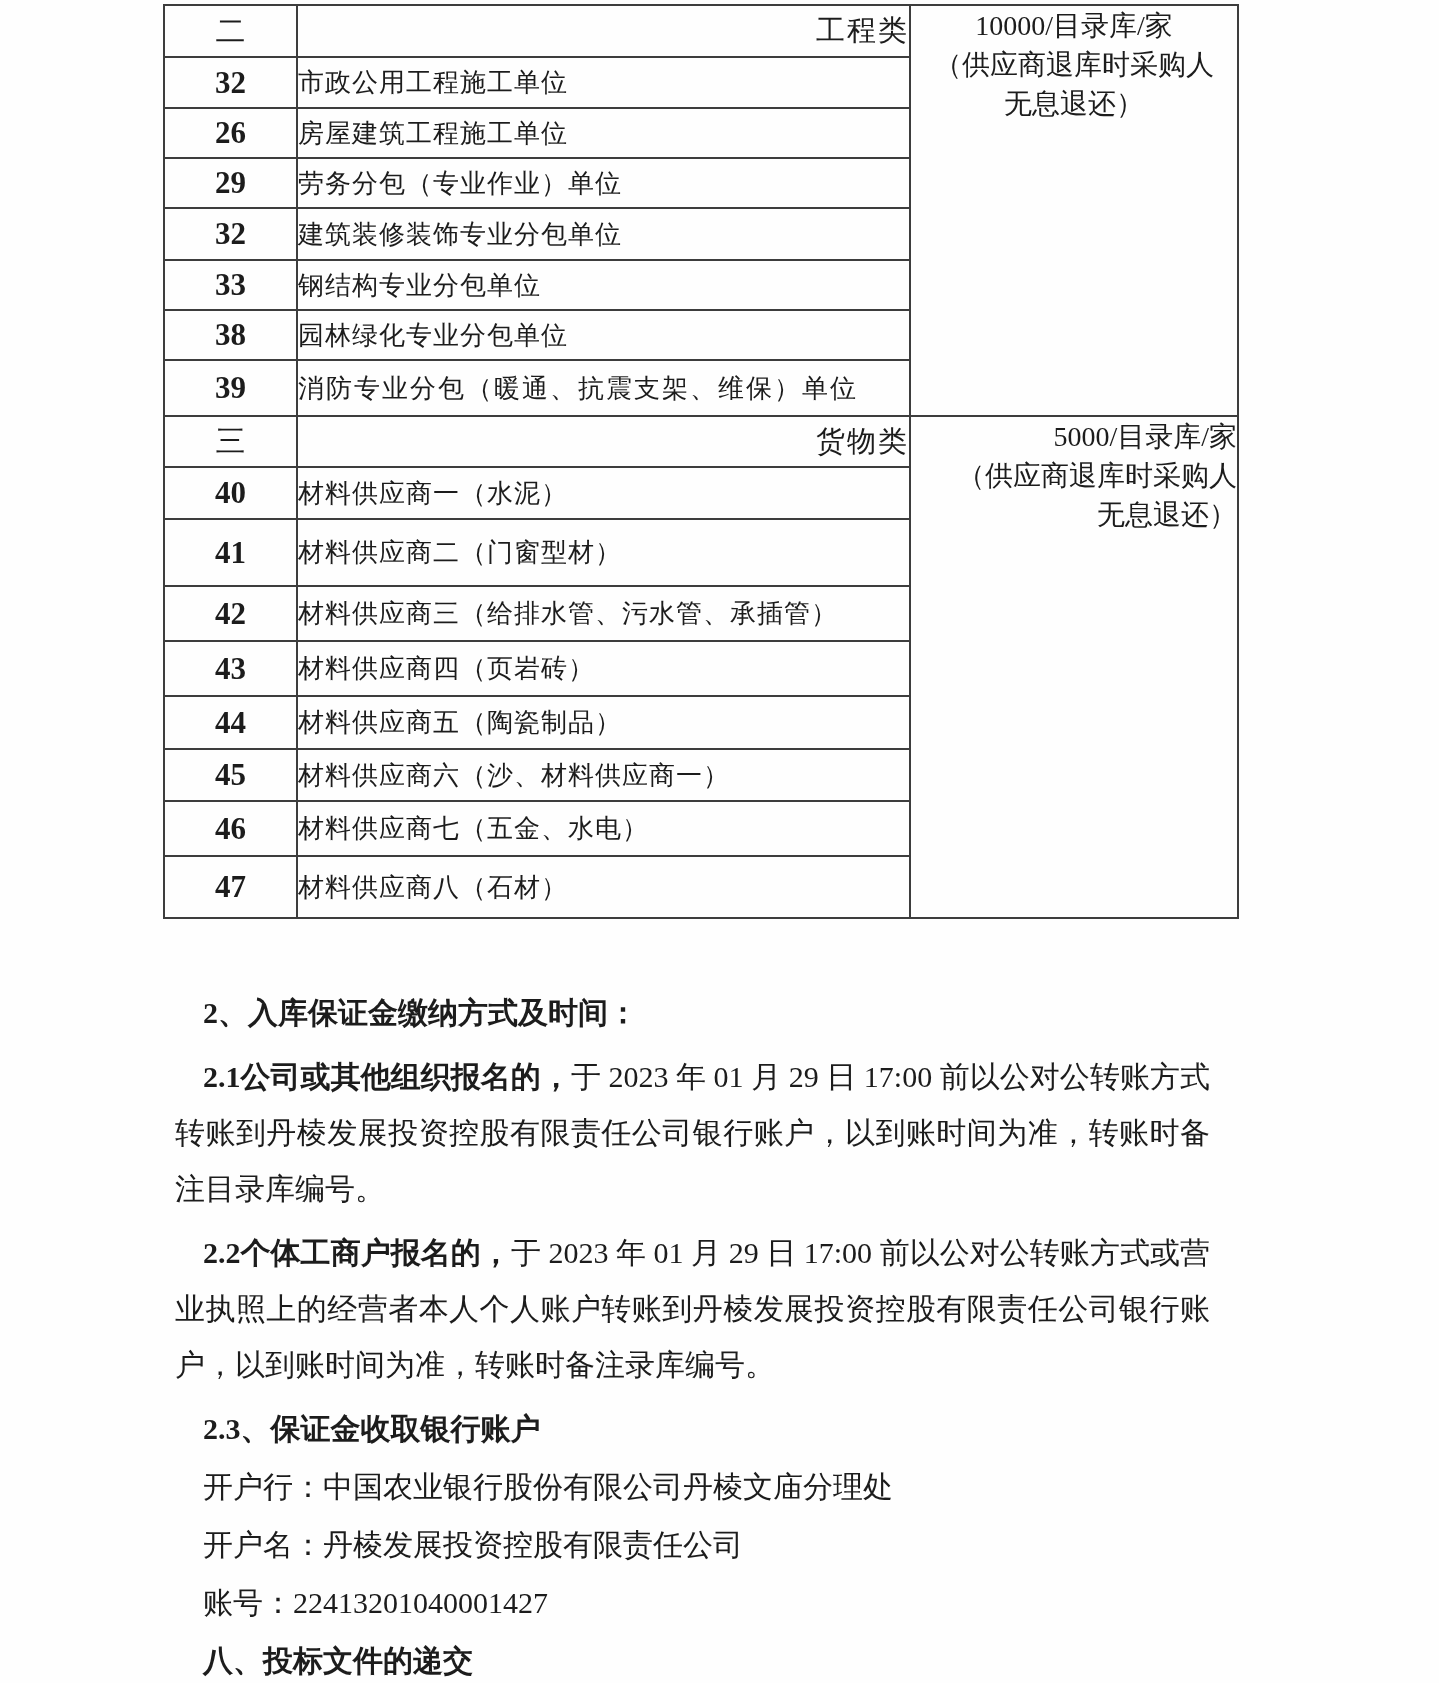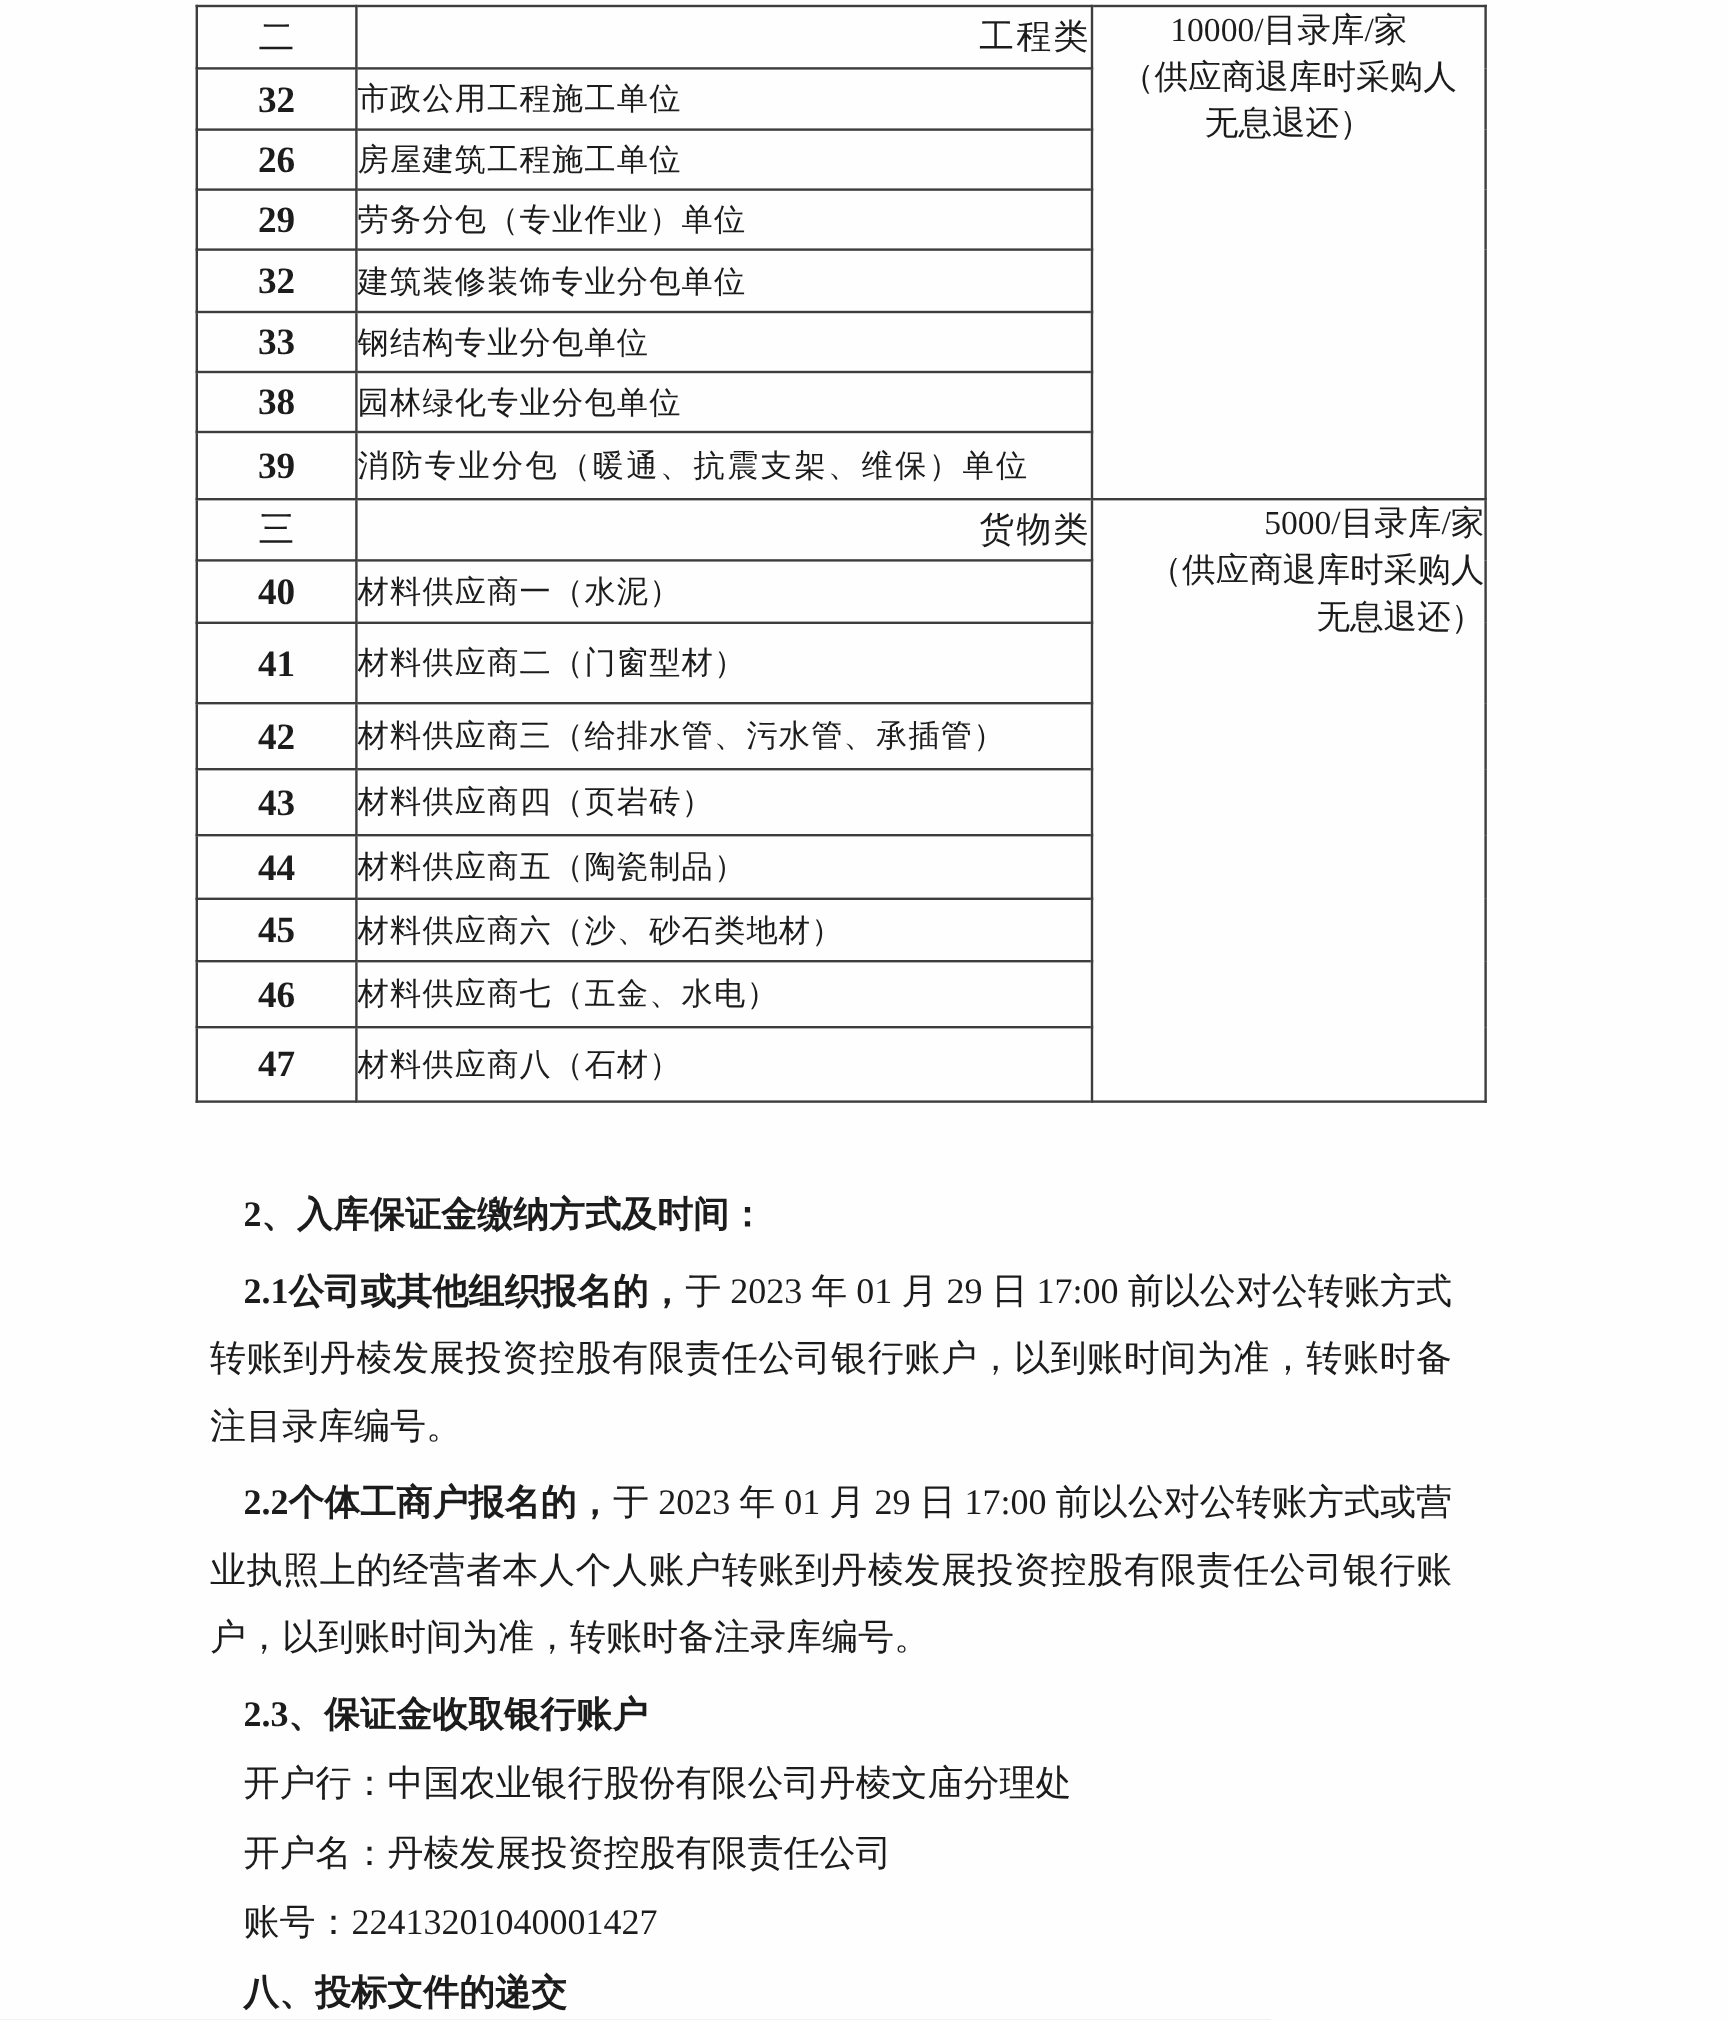--- a/index.html
+++ b/index.html
@@ -108,21 +108,21 @@
       <tr style="height:55px">
         <td class="idx">43</td>
         <td class="name name-goods">材料供应商四（页岩砖）</td>
       </tr>
       <tr style="height:53px">
         <td class="idx">44</td>
         <td class="name name-goods">材料供应商五（陶瓷制品）</td>
       </tr>
       <tr style="height:52px">
         <td class="idx">45</td>
-        <td class="name name-goods">材料供应商六（沙、砂石类地材）</td>
+        <td class="name name-goods">材料供应商六（沙、材料供应商一）</td>
       </tr>
       <tr style="height:55px">
         <td class="idx">46</td>
         <td class="name name-goods">材料供应商七（五金、水电）</td>
       </tr>
       <tr style="height:62px">
         <td class="idx">47</td>
         <td class="name name-goods">材料供应商八（石材）</td>
       </tr>
     </tbody>

